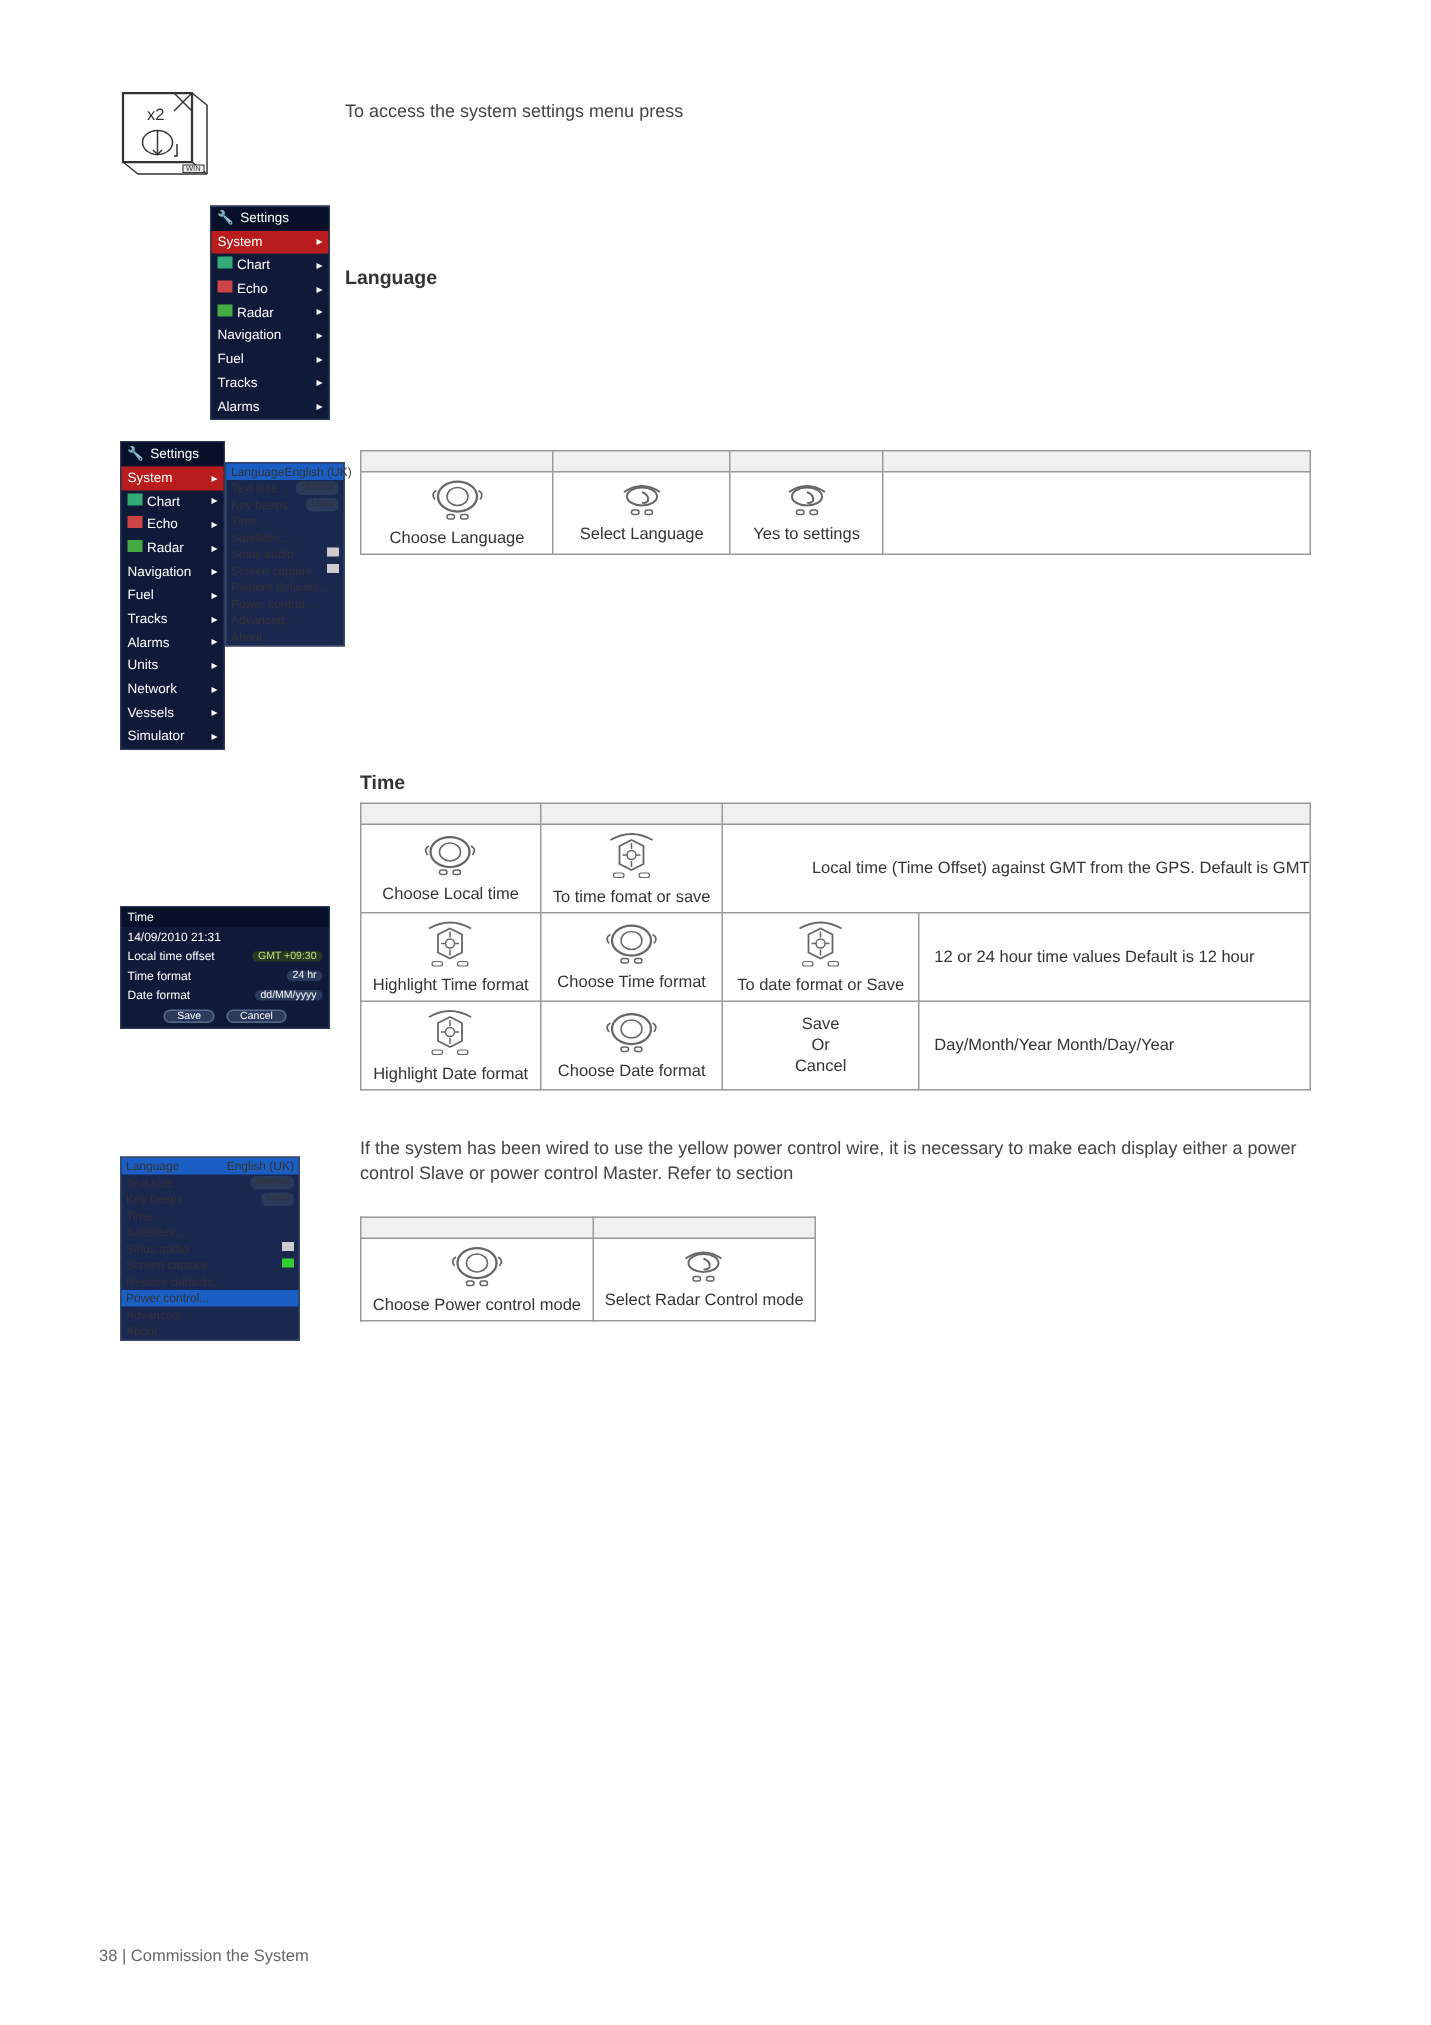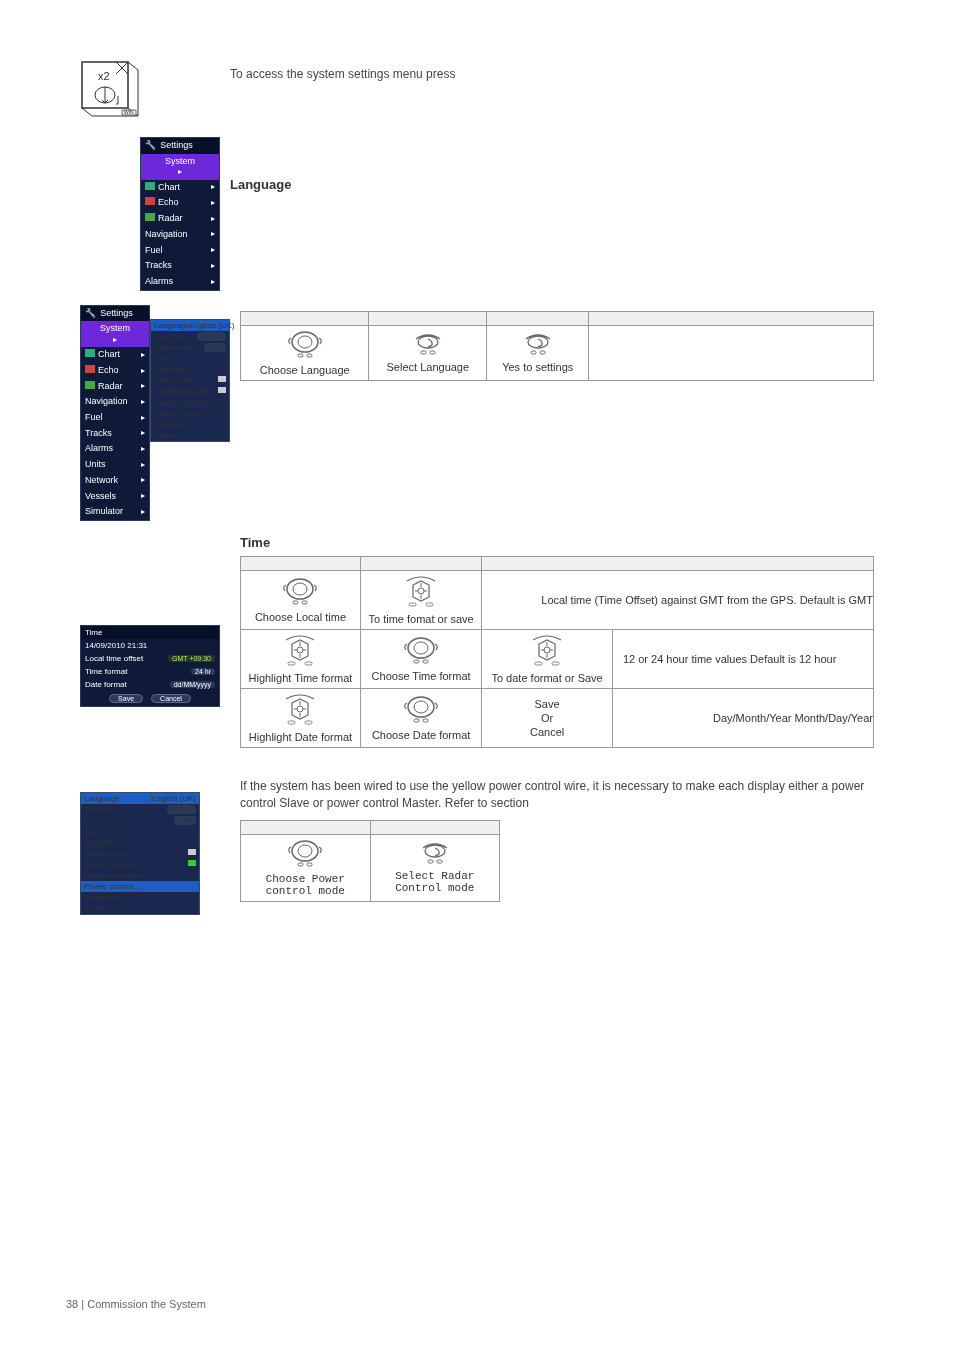--- a/index.html
+++ b/index.html
@@ -43,21 +43,21 @@
     display: flex;
     align-items: center;
     gap: 4px;
   }
   .menu-panel .item {
     padding: 2px 4px;
     display: flex;
     align-items: center;
     justify-content: space-between;
   }
-  .menu-panel .item.sel { background: #6d28d9; flex-direction: column; }
+  .menu-panel .item.sel { background: #b91c1c; }
   .menu-panel .chev { font-size: 8px; }
   .menu-panel .icon-box { width: 10px; height: 8px; display: inline-block; }
   .submenu {
     background: #1a2850;
     border: 1px solid #3a4a6a;
     font-size: 8px;
   }
   .submenu .srow { display:flex; justify-content:space-between; padding:1px 3px; white-space:nowrap; }
   .submenu .srow.sel { background:#1b5fc5; }
   .submenu .pill { background:#2a3a5a; border-radius:4px; padding:0 3px; font-size:7px; }
@@ -437,21 +437,21 @@
             <span>Choose Date format</span>
           </div>
         </td>
         <td>
           <div class="cell-stack">
             <span>Save</span>
             <span>Or</span>
             <span>Cancel</span>
           </div>
         </td>
-        <td style="text-align:right; padding-left:10px;">Day/Month/Year Month/Day/Year</td>
+        <td style="text-align:left; padding-left:10px;">Day/Month/Year Month/Day/Year</td>
       </tr>
     </tbody>
       </table>
   </div>
 </div>
 
 <div class="row" style="margin-top:30px; align-items:flex-start;">
   <div class="left-col" style="width:150px; display:flex; justify-content:flex-start;">
     <div class="submenu" style="width:120px; font-size:8px; margin-top:14px;">
       <div class="srow sel">
@@ -491,21 +491,21 @@
         </div>
       <div class="srow">
           <span>About</span>
         </div>
     </div>
   </div>
   <div class="content-col">
     <div class="body-text">
       <span>If the system has been wired to use the yellow power control wire, it is necessary to make each display either a power control Slave or power control Master. Refer to</span><span> section</span>
     </div>
-    <table class="steps" style="width:260px; margin-top:8px;font-family:Liberation Mono, monospace;">
+    <table class="steps" style="width:304px; margin-top:20px;">
       <tbody>
           <tr>
             <th></th>
             <th></th>
           </tr>
       <tr>
         <td>
           <div class="cell-stack">
             <svg class="icon-svg" width="40" height="30">
                   <use href="#rotary-icon"></use>

